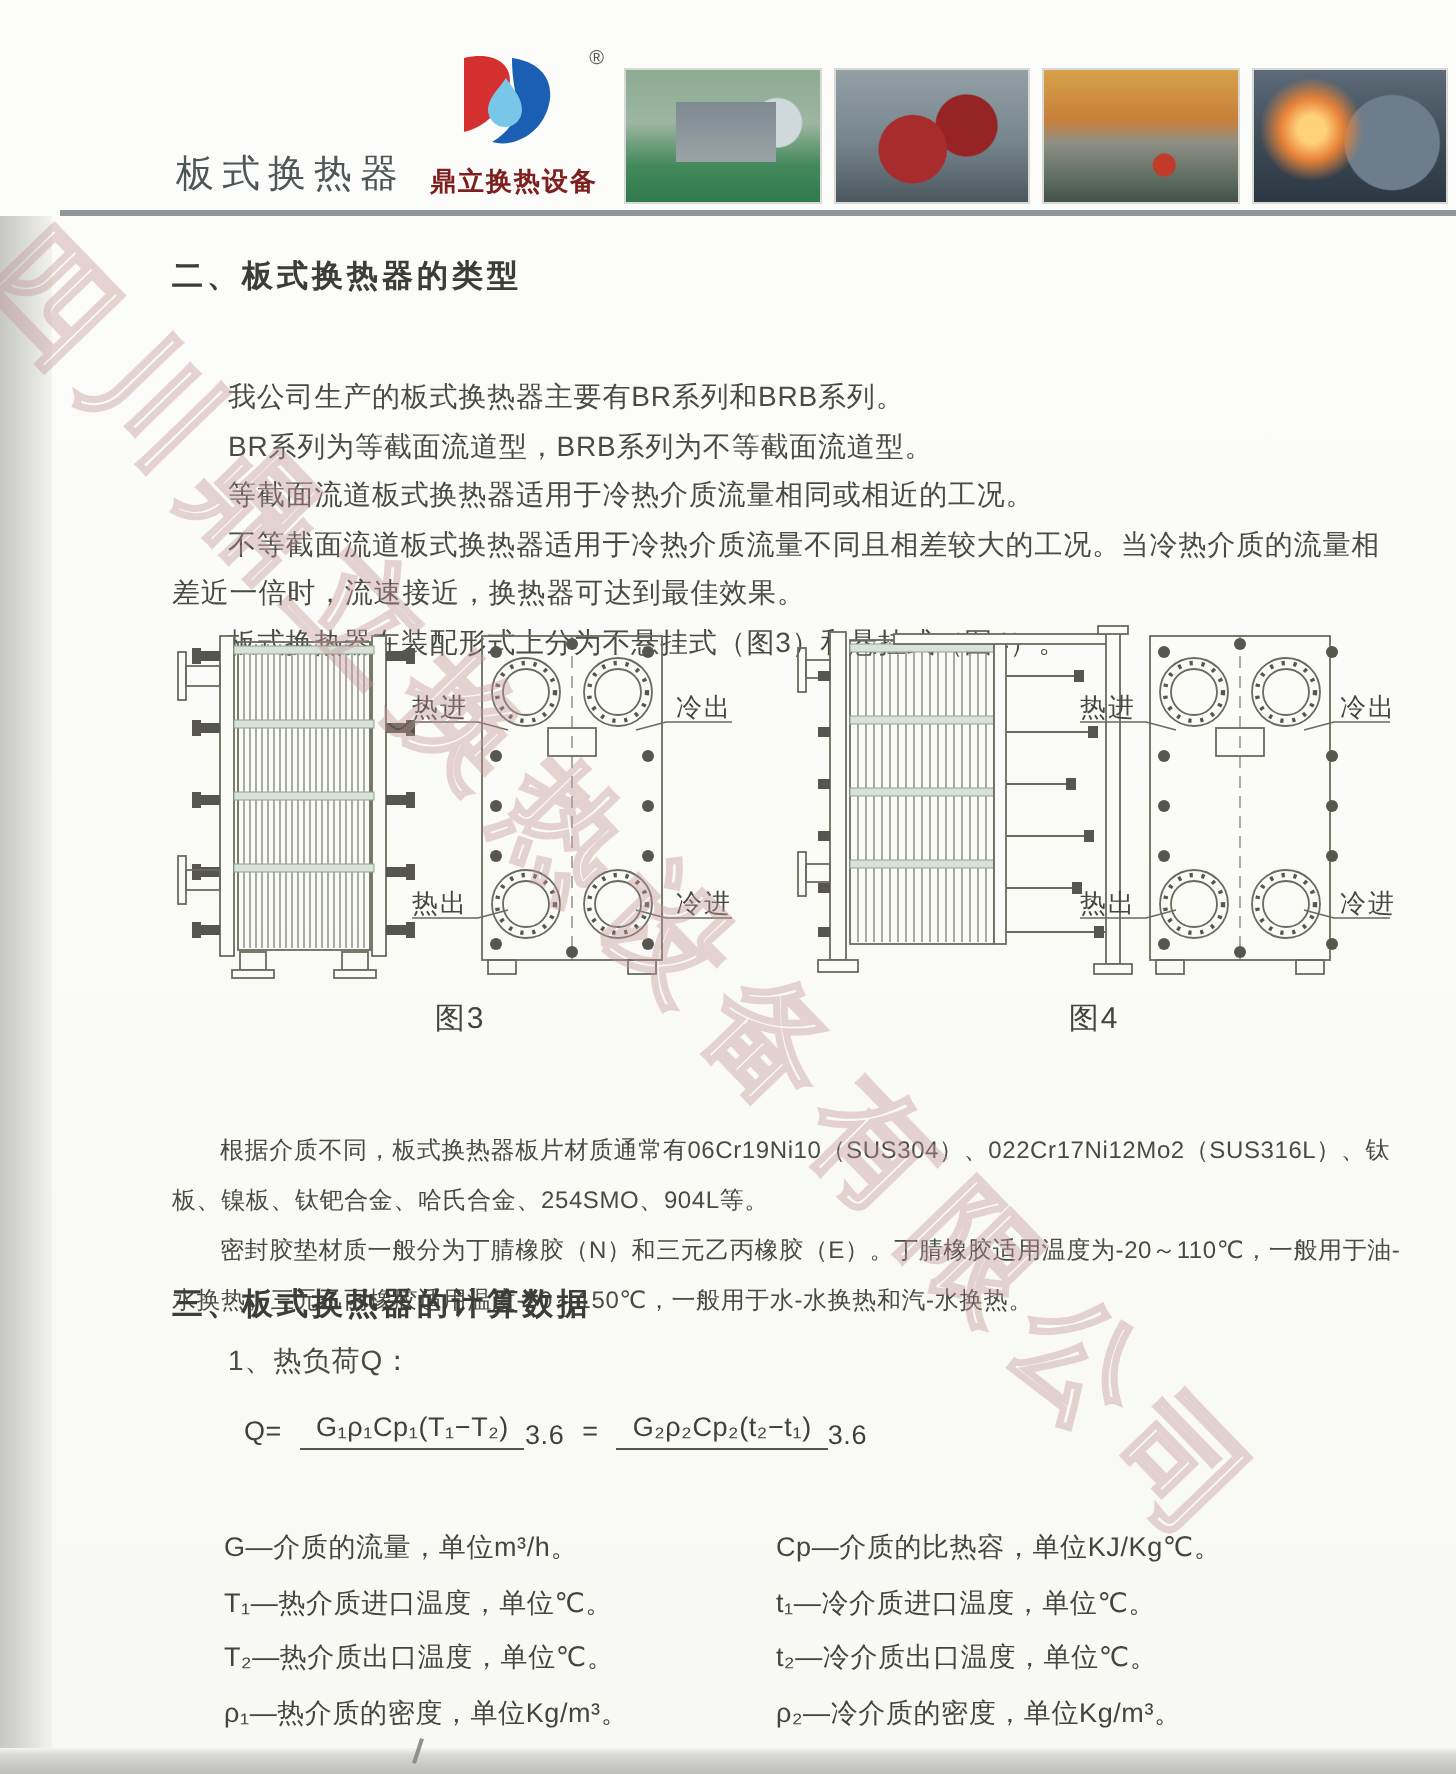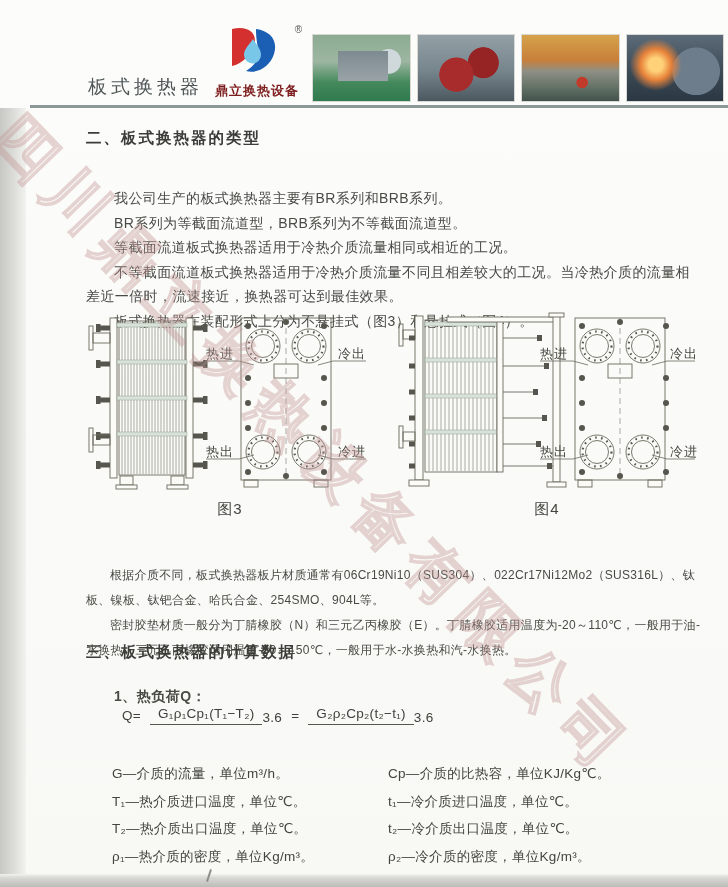--- a/index.html
+++ b/index.html
@@ -72,21 +72,21 @@
   .draw{stroke:#6a6a5e;fill:none;stroke-width:.9;}
   .draw-thin{stroke:#6a6a5e;fill:none;stroke-width:.55;}
   .draw-fill{fill:#fbfbf8;stroke:#6a6a5e;stroke-width:.9;}
   .band{fill:#d9e2d8;stroke:#93a193;stroke-width:.5;}
   .bolt{fill:#56564e;stroke:none;}
   .dotring{stroke:#56564e;fill:none;stroke-width:2.2;stroke-dasharray:1.6 4.4;}
   .leader{stroke:#6a6a5e;fill:none;stroke-width:.8;}
   .figlabel{font-size:13px;fill:#474741;letter-spacing:1px;}
 
   
-  .item1{position:absolute;left:114px;top:688px;font-size:14px;color:#4a4a45;letter-spacing:.5px;font-weight:bold;}
+  .item1{position:absolute;left:114px;top:672px;font-size:14px;color:#4a4a45;letter-spacing:.5px;}
   .formula{position:absolute;left:122px;top:706px;display:flex;align-items:center;
     gap:9px;font-size:13.5px;color:#3f3f3b;letter-spacing:.3px;}
   .frac{display:inline-flex;flex-direction:row;align-items:center;}
   .frac .num{padding:0 8px 3px;border-bottom:1.2px solid #55554f;}
   .frac .den{padding-top:3px;}
   .defs{position:absolute;left:112px;top:760px;width:560px;
     display:grid;grid-template-columns:276px auto;
     font-size:13.5px;line-height:27.5px;color:#45453f;letter-spacing:.3px;}
 </style>
 </head>

